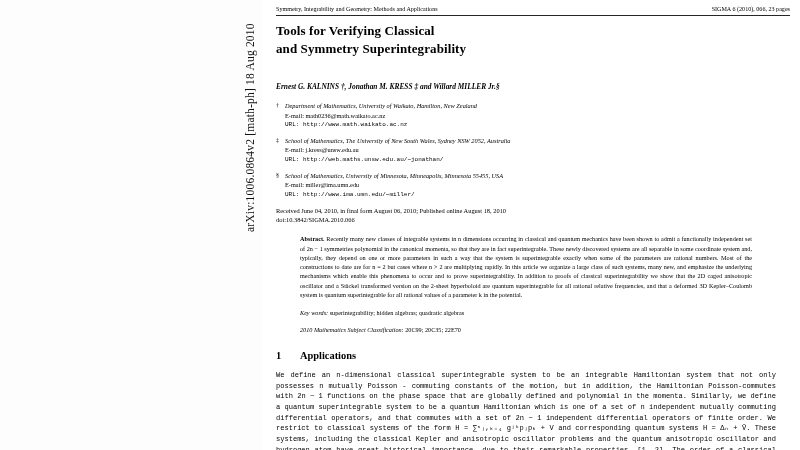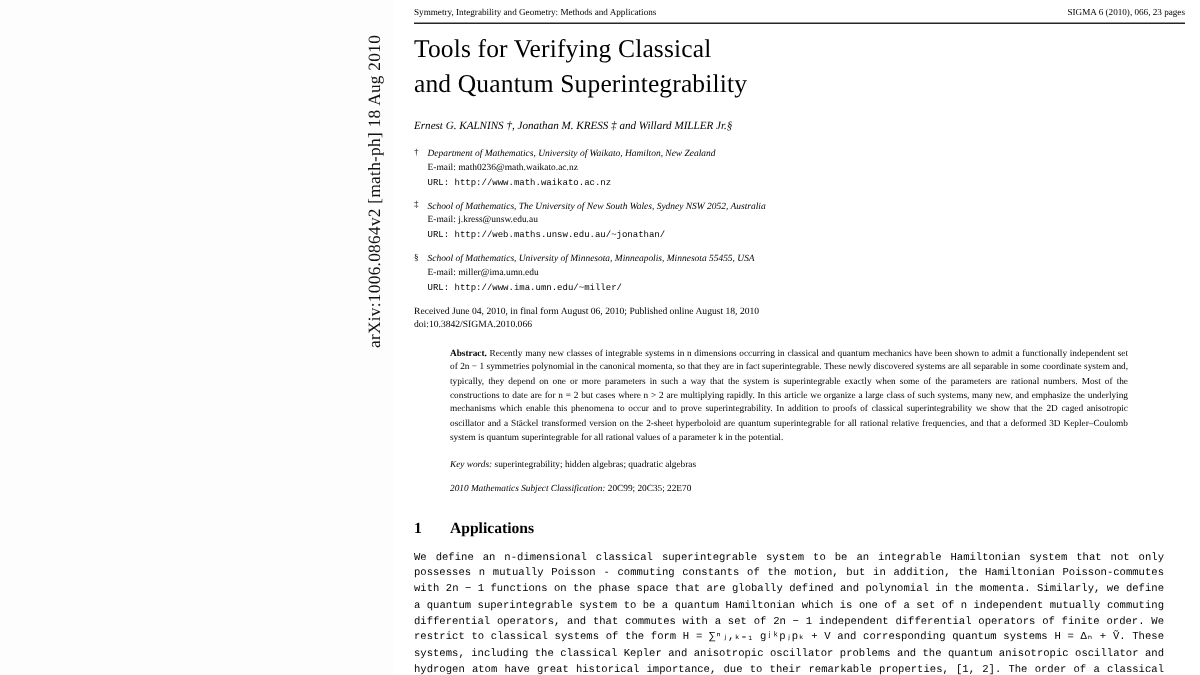--- a/index.html
+++ b/index.html
@@ -50,31 +50,32 @@
     left:14px;right:10px;top:15px;
     border-top:0.6px solid #000;
     opacity:.85;
   }
   .content{
     position:absolute;
     left:14px;top:22px;
     width:500px;
   }
   h1.title{
-    font-size:17px;
-    font-weight:normal;
+    font-size:13px;
+    font-weight:bold;
     line-height:1.35;
-    margin:0 0 11px 0;
+    margin:0 0 25px 0;
     letter-spacing:0.1px;
   }
   h1.title .l2{display:block;}
   .authors{
     font-size:7.4px;
     font-style:italic;
     margin-bottom:10px;
+    font-weight:bold;
   }
   .aff{
     font-size:6.3px;
     line-height:1.5;
     margin-bottom:7px;
     padding-left:9px;
     position:relative;
   }
   .aff .dag{
     position:absolute;left:0;top:0;
@@ -134,21 +135,21 @@
     <div class="running-head">
       <span>Symmetry, Integrability and Geometry: Methods and Applications</span>
       <span>SIGMA 6 (2010), 066, 23 pages</span>
     </div>
     <div class="rule"></div>
 
     <div class="content">
 
       <h1 class="title">
         <span class="l1">Tools for Verifying Classical</span>
-        <span class="l2">and Quantum Superintegrability</span>
+        <span class="l2">and Symmetry Superintegrability</span>
       </h1>
 
       <div class="authors">Ernest G. KALNINS †, Jonathan M. KRESS ‡ and Willard MILLER Jr.§</div>
 
       <div class="aff">
         <span class="dag">†</span>
         <span class="org line">Department of Mathematics, University of Waikato, Hamilton, New Zealand</span>
         <span class="line">E-mail: math0236@math.waikato.ac.nz</span>
         <span class="line mono">URL: http://www.math.waikato.ac.nz</span>
       </div>

